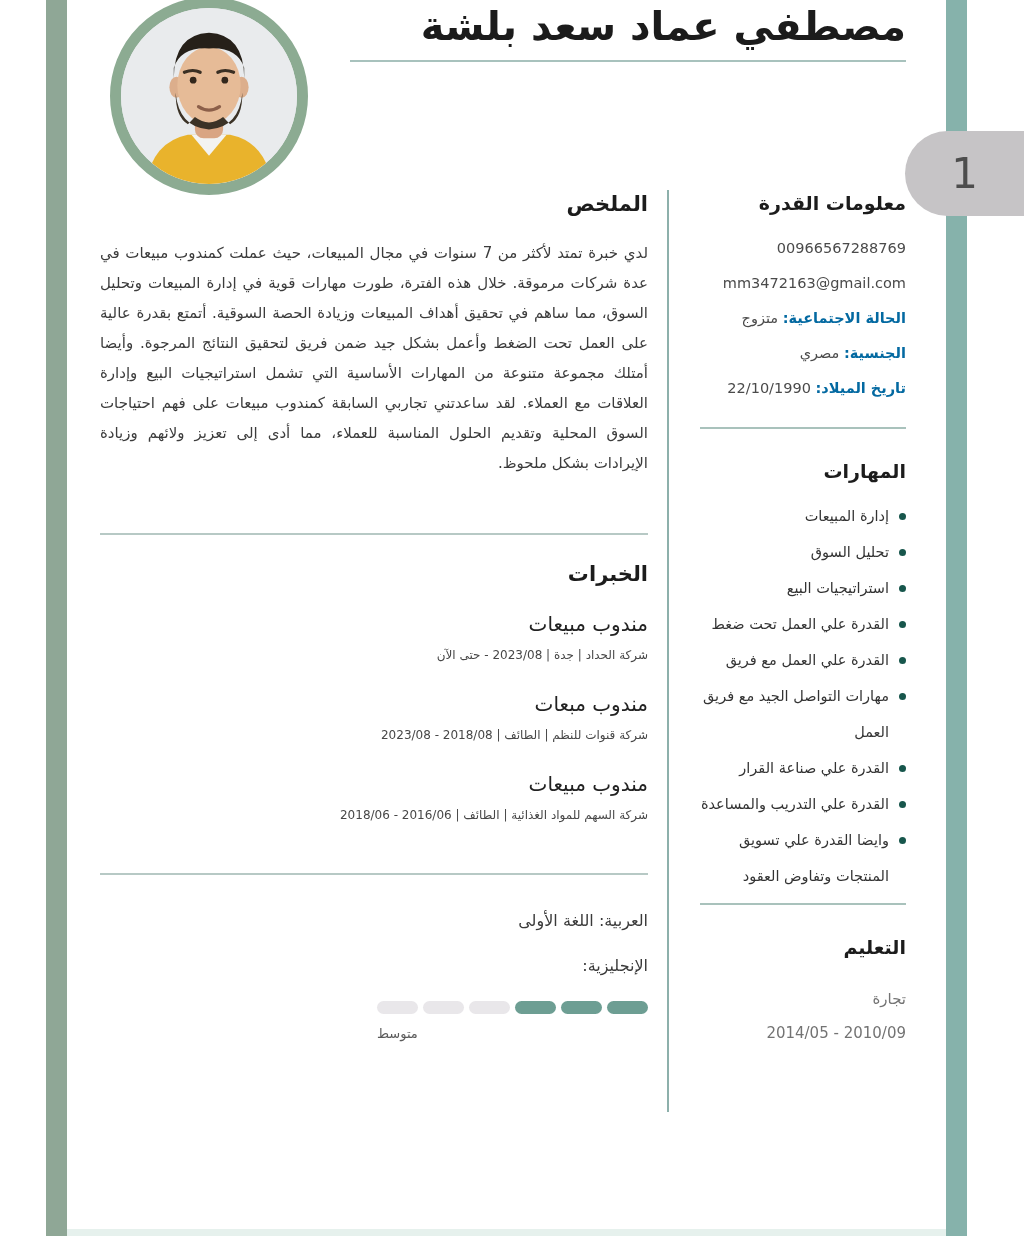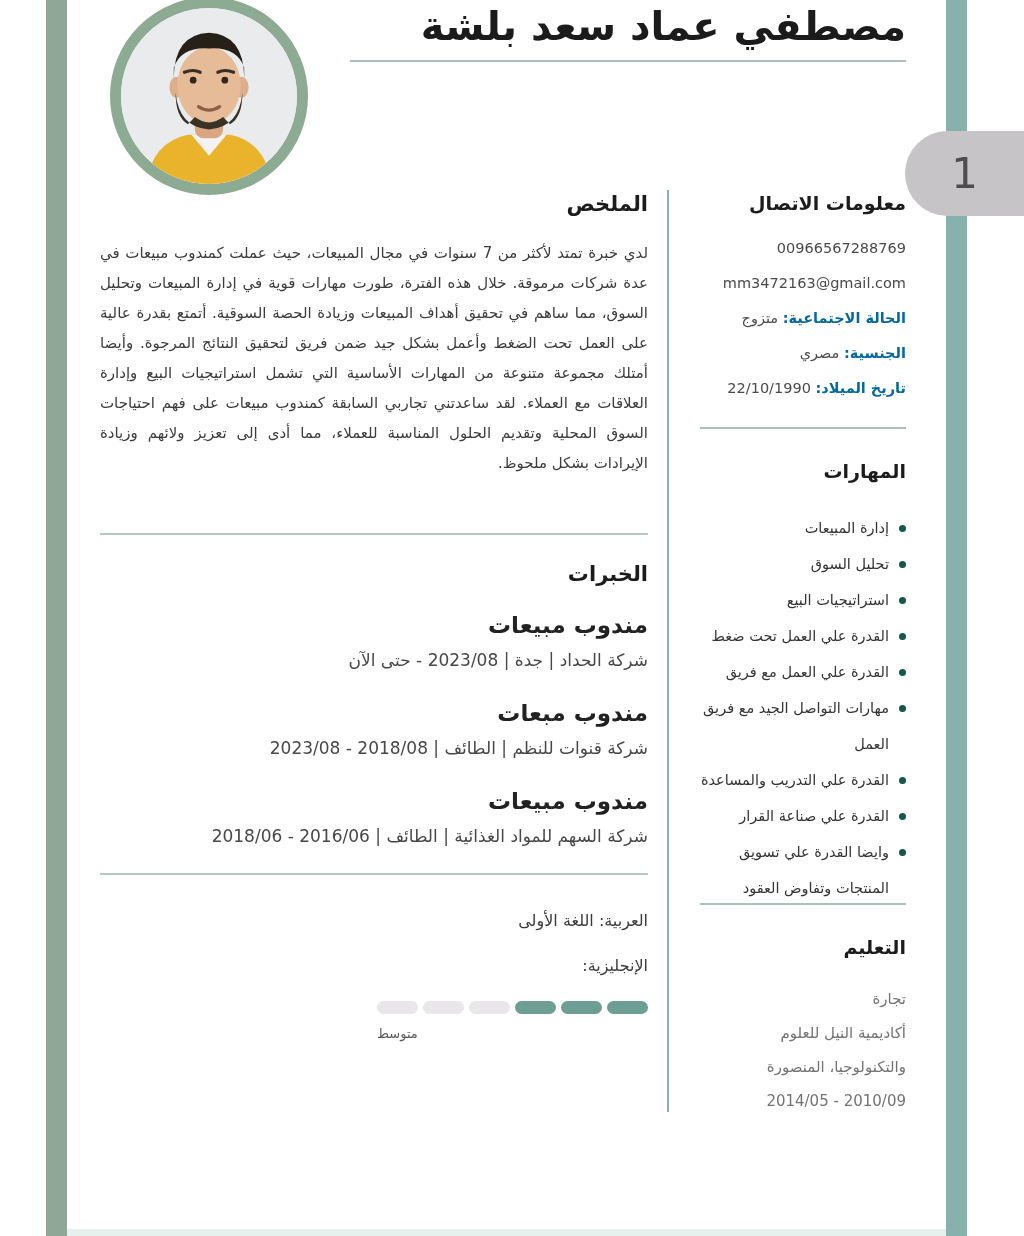--- a/index.html
+++ b/index.html
@@ -27,37 +27,37 @@
   .rtl{direction:rtl;text-align:right;}
   h2.sec-title{margin:0;font-size:21px;font-weight:bold;color:#1c1c1c;}
   .sep{position:absolute;height:2px;background:#b7c9c5;}
   .sep-main{left:100px;width:548px;}
   .sep-side{left:700px;width:206px;background:#a9c2bc;}
   
   .main-sec{position:absolute;left:100px;width:548px;}
   #sec-summary .sum-text{margin:22px 0 0;font-size:15px;line-height:30px;color:#3c3c3c;text-align:justify;}
   #sec-experience h2{margin-bottom:26px;}
   .job{margin-bottom:30px;}
-  .job h3{margin:0 0 12px;font-size:23px;font-weight:bold;color:#222;}
-  .job .meta{margin:0;font-size:17px;color:#474747;}
+  .job h3{margin:0 0 12px;font-size:20px;font-weight:normal;color:#222;}
+  .job .meta{margin:0;font-size:12px;color:#474747;}
   #sec-languages h2{margin-bottom:20px;}
   #sec-languages .lang-line{margin:0 0 26px;font-size:16px;color:#3a3a3a;}
   .level-bar{width:271px;display:flex;gap:5px;margin-bottom:12px;}
   .level-bar .seg{width:41px;height:13px;border-radius:7px;}
   .seg.filled{background:#6d9e93;}
   .seg.empty{background:#e9e7ea;}
   .level-label{width:271px;text-align:left;font-size:13px;color:#5a5a5a;margin:0;}
   
   .side-sec{position:absolute;left:700px;width:206px;}
   .side-sec h2{font-size:19px;}
   .c-row{margin:0 0 13px;font-size:14.5px;line-height:22px;color:#4a4a4a;}
   .c-row .f-label{font-weight:bold;color:#0369a1;}
   .c-row .f-label:empty{display:none;}
   #sec-contact h2{margin-bottom:23px;}
-  #sec-skills h2{margin-bottom:28px;}
+  #sec-skills h2{margin-bottom:16px;}
   ul.skills{list-style:none;margin:0;padding:0;}
   ul.skills li{position:relative;padding-right:17px;font-size:14.5px;line-height:36px;color:#333;}
   ul.skills .dot{position:absolute;right:0;top:15px;width:7px;height:7px;border-radius:50%;background:#17564c;}
   #sec-education h2{margin-bottom:24px;}
   #sec-education p{margin:0;font-size:15px;line-height:34px;color:#737373;}
 </style>
 </head>
 <body>
 
 <div class="page">
@@ -132,21 +132,21 @@
         <div class="seg filled"></div>
         <div class="seg filled"></div>
         <div class="seg empty"></div>
         <div class="seg empty"></div>
         <div class="seg empty"></div>
       </div>
     <p class="level-label">متوسط</p>
   </section>
 
   <section id="sec-contact" class="side-sec rtl" style="top:192px">
-    <h2 class="sec-title">معلومات الاتصال</h2>
+    <h2 class="sec-title">معلومات القدرة</h2>
     <div>
 
         <p class="c-row"> <span class="f-value">00966567288769</span></p>
 
         <p class="c-row"> <span class="f-value">mm3472163@gmail.com</span></p>
 
         <p class="c-row"><span class="f-label">الحالة الاجتماعية:</span> <span class="f-value">متزوج</span></p>
 
         <p class="c-row"><span class="f-label">الجنسية:</span> <span class="f-value">مصري</span></p>
 
@@ -185,37 +185,36 @@
           <span>القدرة علي العمل مع فريق</span>
         </li>
 
         <li>
           <span class="dot"></span>
           <span>مهارات التواصل الجيد مع فريق العمل</span>
         </li>
 
         <li>
           <span class="dot"></span>
+          <span>القدرة علي صناعة القرار</span>
+        </li>
+
+        <li>
+          <span class="dot"></span>
           <span>القدرة علي التدريب والمساعدة</span>
-        </li>
-
-        <li>
-          <span class="dot"></span>
-          <span>القدرة علي صناعة القرار</span>
         </li>
 
         <li>
           <span class="dot"></span>
           <span>وايضا القدرة علي تسويق المنتجات وتفاوض العقود</span>
         </li>
       </ul>
   </section>
 
   <div class="sep sep-side" style="top:903px"></div>
 
   <section id="sec-education" class="side-sec rtl" style="top:936px">
     <h2 class="sec-title">التعليم</h2>
     <p>تجارة</p>
-    <p>أكاديمية النيل للعلوم والتكنولوجيا، المنصورة</p>
     <p>2010/09 - 2014/05</p>
   </section>
 
 </div>
 
 </body></html>

